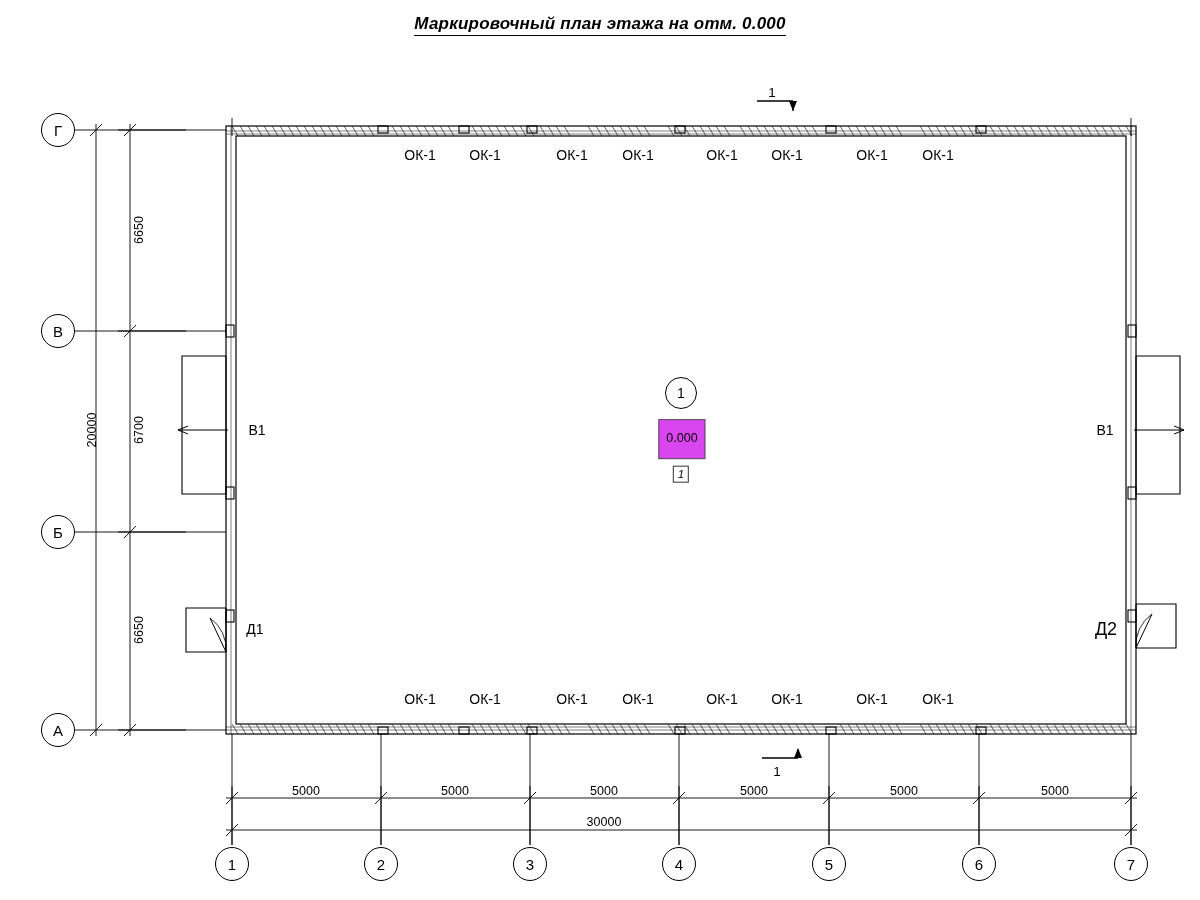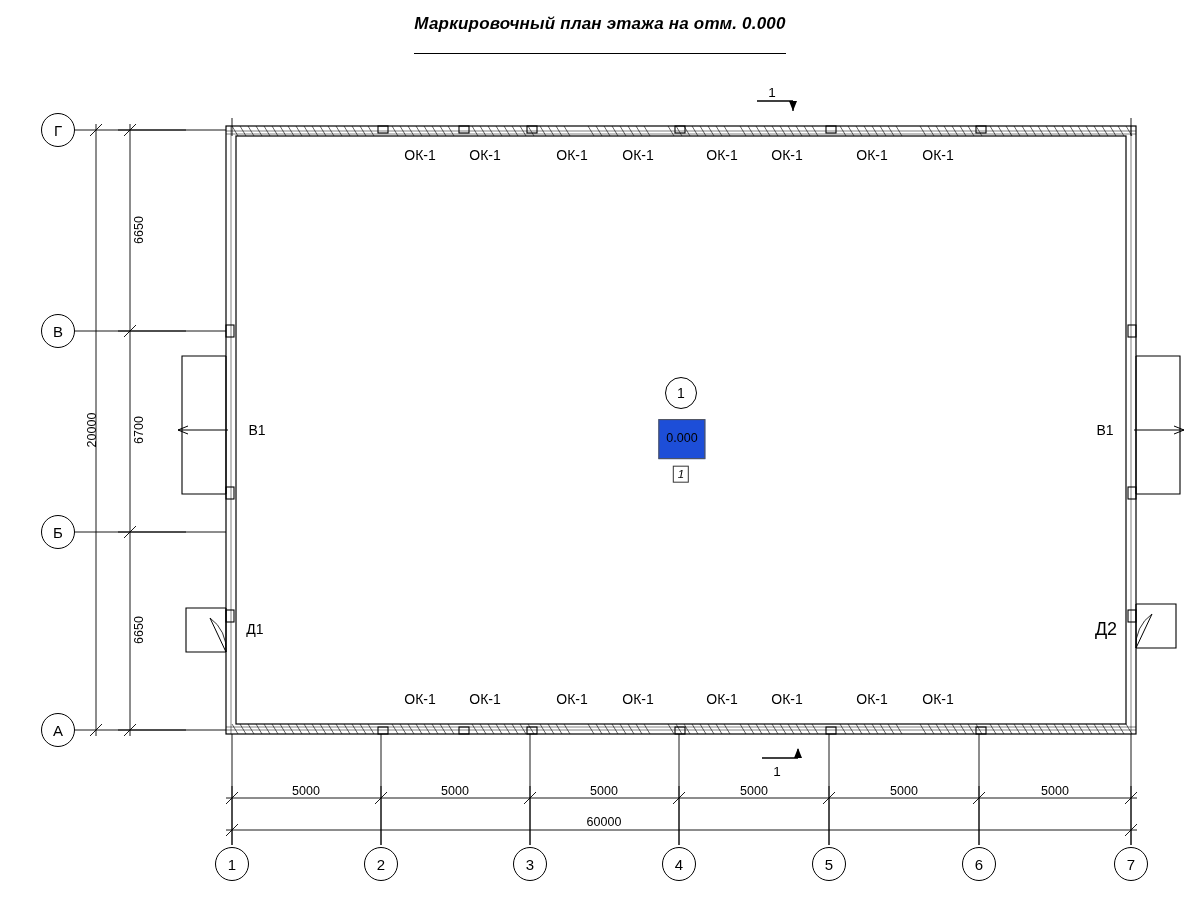--- a/index.html
+++ b/index.html
@@ -17,21 +17,21 @@
     position:absolute;
     left:0;right:0;top:14px;
     text-align:center;
     font-size:17px;
     font-style:italic;
     font-weight:bold;
     letter-spacing:.2px;
   }
   .title span{
     border-bottom:1.6px solid #000;
-    padding-bottom:20px;
+    padding-bottom:2px;
   }
 
   .lbl{
     position:absolute;
     font-size:14px;
     white-space:nowrap;
     transform:translate(-50%,-50%);
   }
   .lbl.dim{font-size:12.5px;}
   .lbl.vert{transform:translate(-50%,-50%) rotate(-90deg);}
@@ -47,21 +47,21 @@
     font-size:15px;
   }
   .circ.sm{
     width:30px;height:30px;font-size:14px;
   }
 
   .elevbox{
     position:absolute;
     transform:translate(-50%,-50%);
     border:1px solid #555;
-    background:#1d4ed8;
+    background:#d946ef;
     font-size:12.5px;
     padding:12px 7px;
     line-height:1.1;
   }
   .secbox{
     position:absolute;
     transform:translate(-50%,-50%);
     border:1px solid #333;
     background:#fff;
     font-size:11.5px;
@@ -526,13 +526,13 @@
 <div class="lbl dim vert" style="left:139px;top:430px;"><span>6700</span></div>
 <div class="lbl dim vert" style="left:139px;top:630px;"><span>6650</span></div>
 <div class="lbl dim vert" style="left:92px;top:430px;"><span>20000</span></div>
 
 <div class="lbl dim" style="left:306px;top:791px;"><span>5000</span></div>
 <div class="lbl dim" style="left:455px;top:791px;"><span>5000</span></div>
 <div class="lbl dim" style="left:604px;top:791px;"><span>5000</span></div>
 <div class="lbl dim" style="left:754px;top:791px;"><span>5000</span></div>
 <div class="lbl dim" style="left:904px;top:791px;"><span>5000</span></div>
 <div class="lbl dim" style="left:1055px;top:791px;"><span>5000</span></div>
-<div class="lbl dim" style="left:604px;top:822px;"><span>60000</span></div>
+<div class="lbl dim" style="left:604px;top:822px;"><span>30000</span></div>
 
 </body></html>

